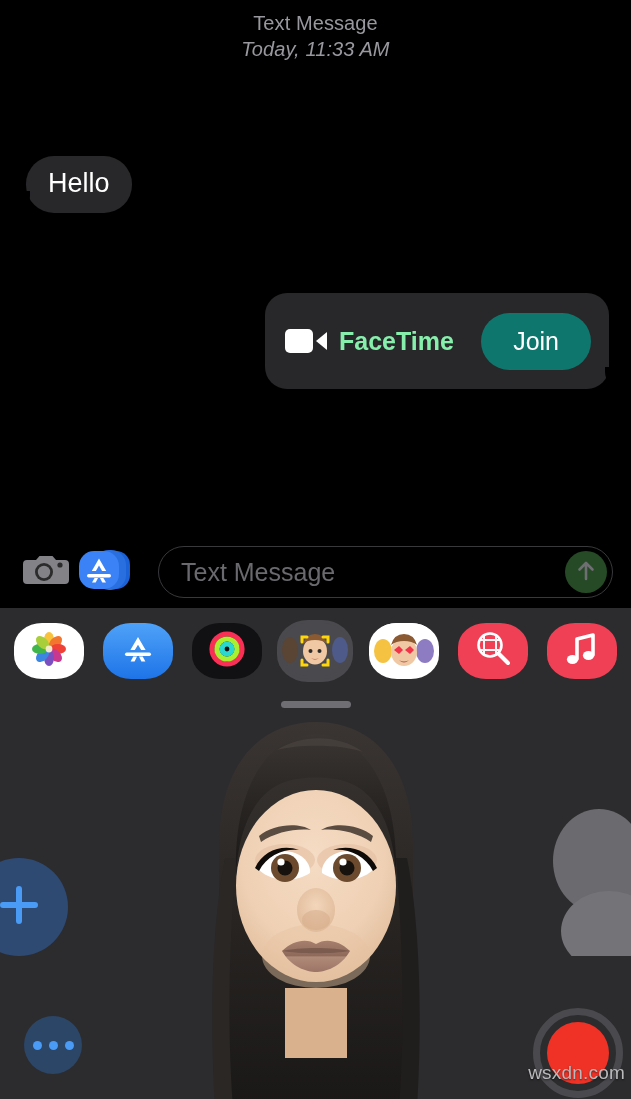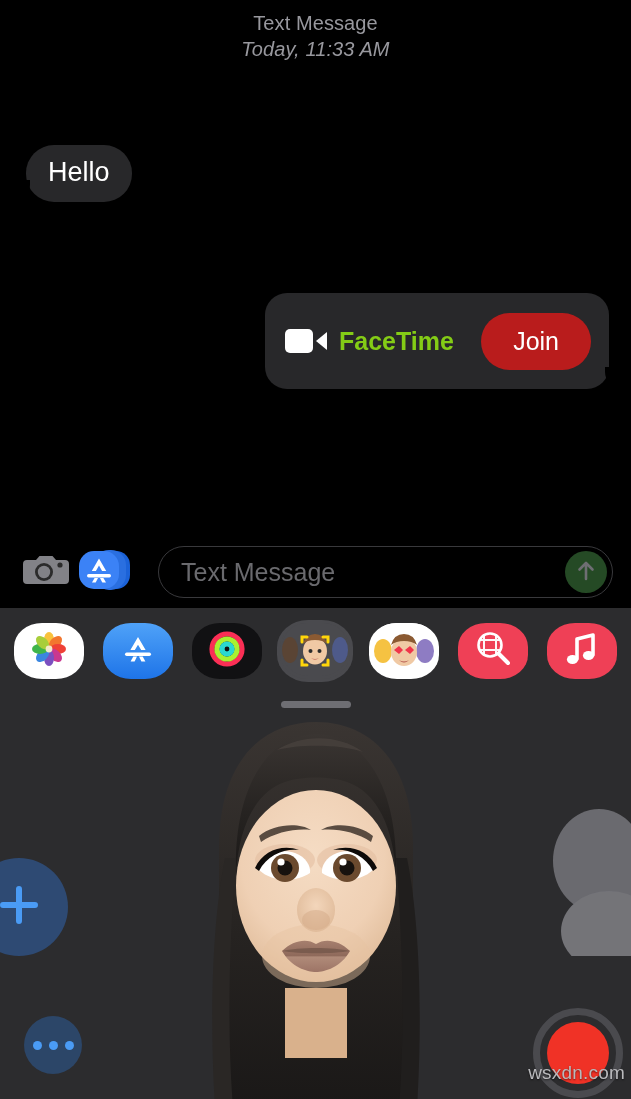--- a/index.html
+++ b/index.html
@@ -108,25 +108,25 @@
   }
   #facetime-card::before {
     content: ""; position: absolute;
     right: -13px; bottom: 0;
     width: 17px; height: 22px;
     background: #000;
     border-bottom-left-radius: 18px;
   }
   .ft-icon { width: 44px; flex: 0 0 44px; display:flex; align-items:center; }
   .ft-text { flex: 1 1 auto; padding-left: 10px; }
-  .ft-title { color: #84cc16; font-size: 25px; font-weight: bold; line-height: 1.15; }
+  .ft-title { color: #86efac; font-size: 25px; font-weight: bold; line-height: 1.15; }
   .ft-sub   { color: #98989E; font-size: 22px; line-height: 1.2; margin-top: 1px; }
   .ft-join {
     flex: 0 0 auto;
-    background: #b91c1c;
+    background: #0f766e;
     color: #fff;
     font-size: 25px;
     border: none;
     border-radius: 30px;
     padding: 14px 32px;
     cursor: pointer;
     font-family: inherit;
   }
 
   
@@ -258,21 +258,21 @@
 <div id="screen">
 
   <div id="conversation">
 
     <div class="thread-header">
       <div class="title">Text Message</div>
       <div class="stamp">Today, 11:33 AM</div>
     </div>
 
 
-    <div class="bubble-row row-recv" style="top:145px;">
+    <div class="bubble-row row-recv" style="top:156px;">
       <div class="bubble recv">Hello</div>
     </div>
 
 
     <div id="facetime-card">
       <div class="ft-icon">
         <svg width="44" height="30" viewBox="0 0 44 30">
           <rect x="0" y="3" width="28" height="24" rx="5" fill="#ffffff"></rect>
           <path d="M31 15 L42 6 L42 24 Z" fill="#ffffff"></path>
         </svg>

